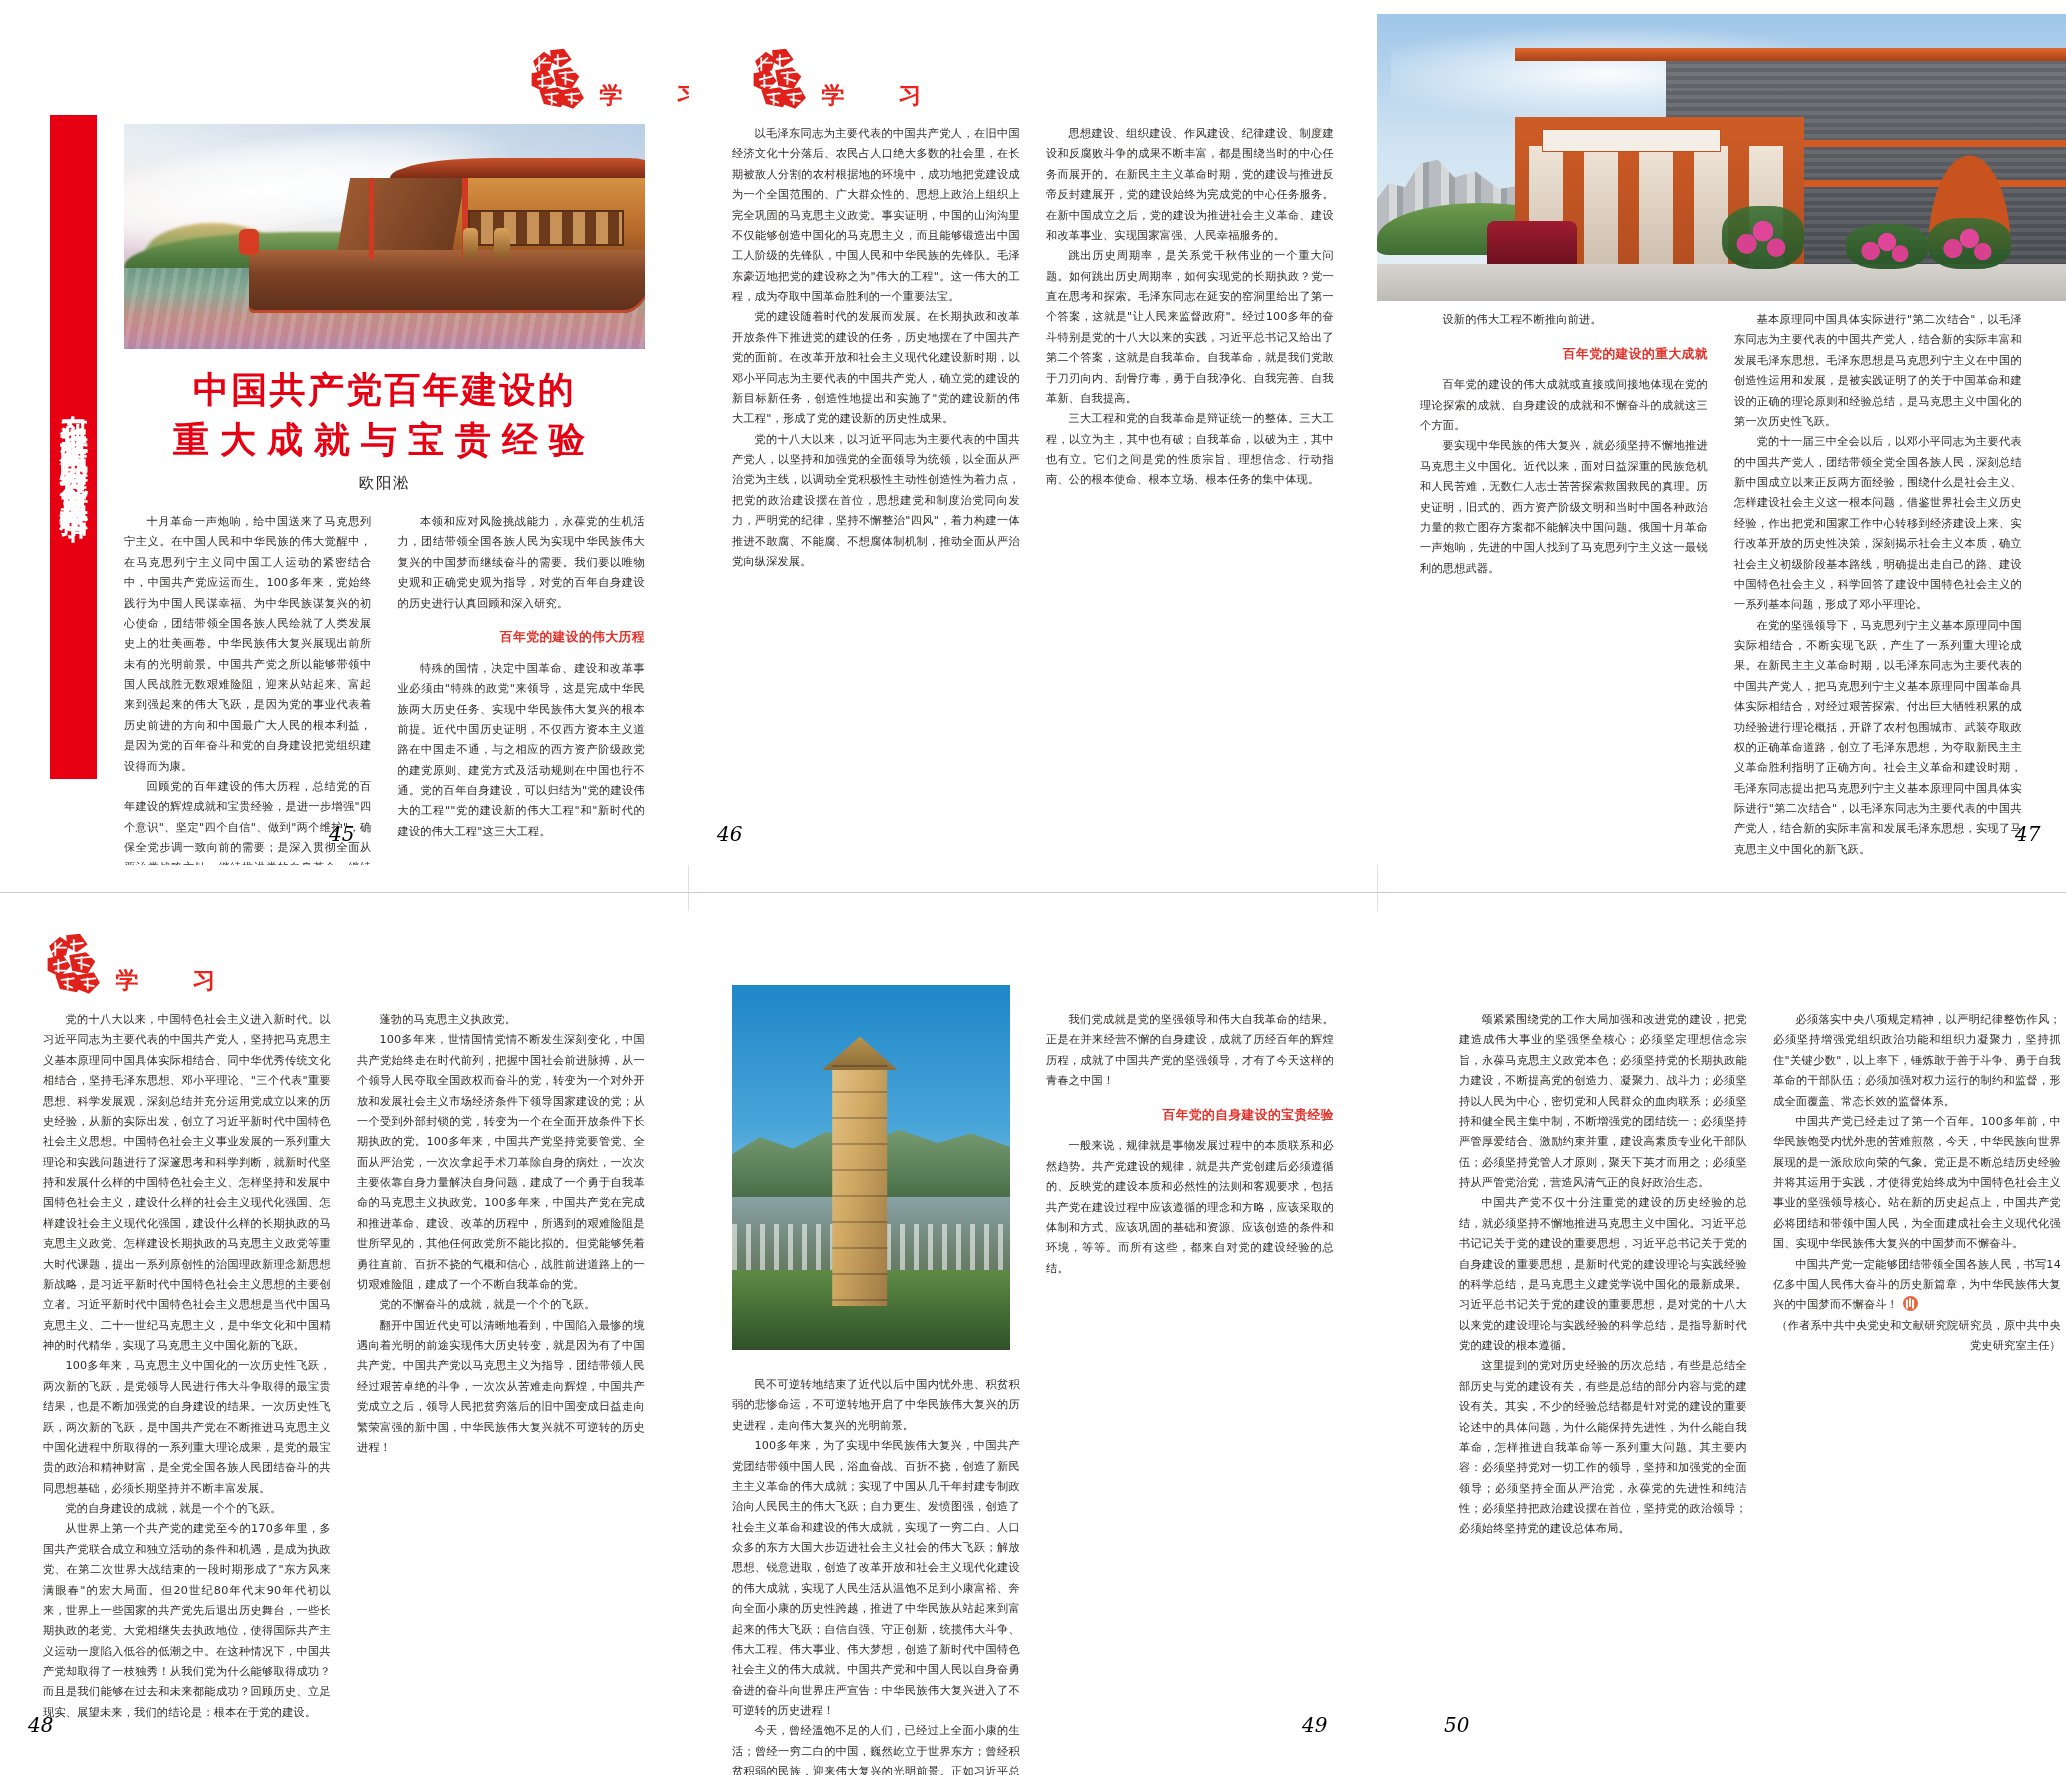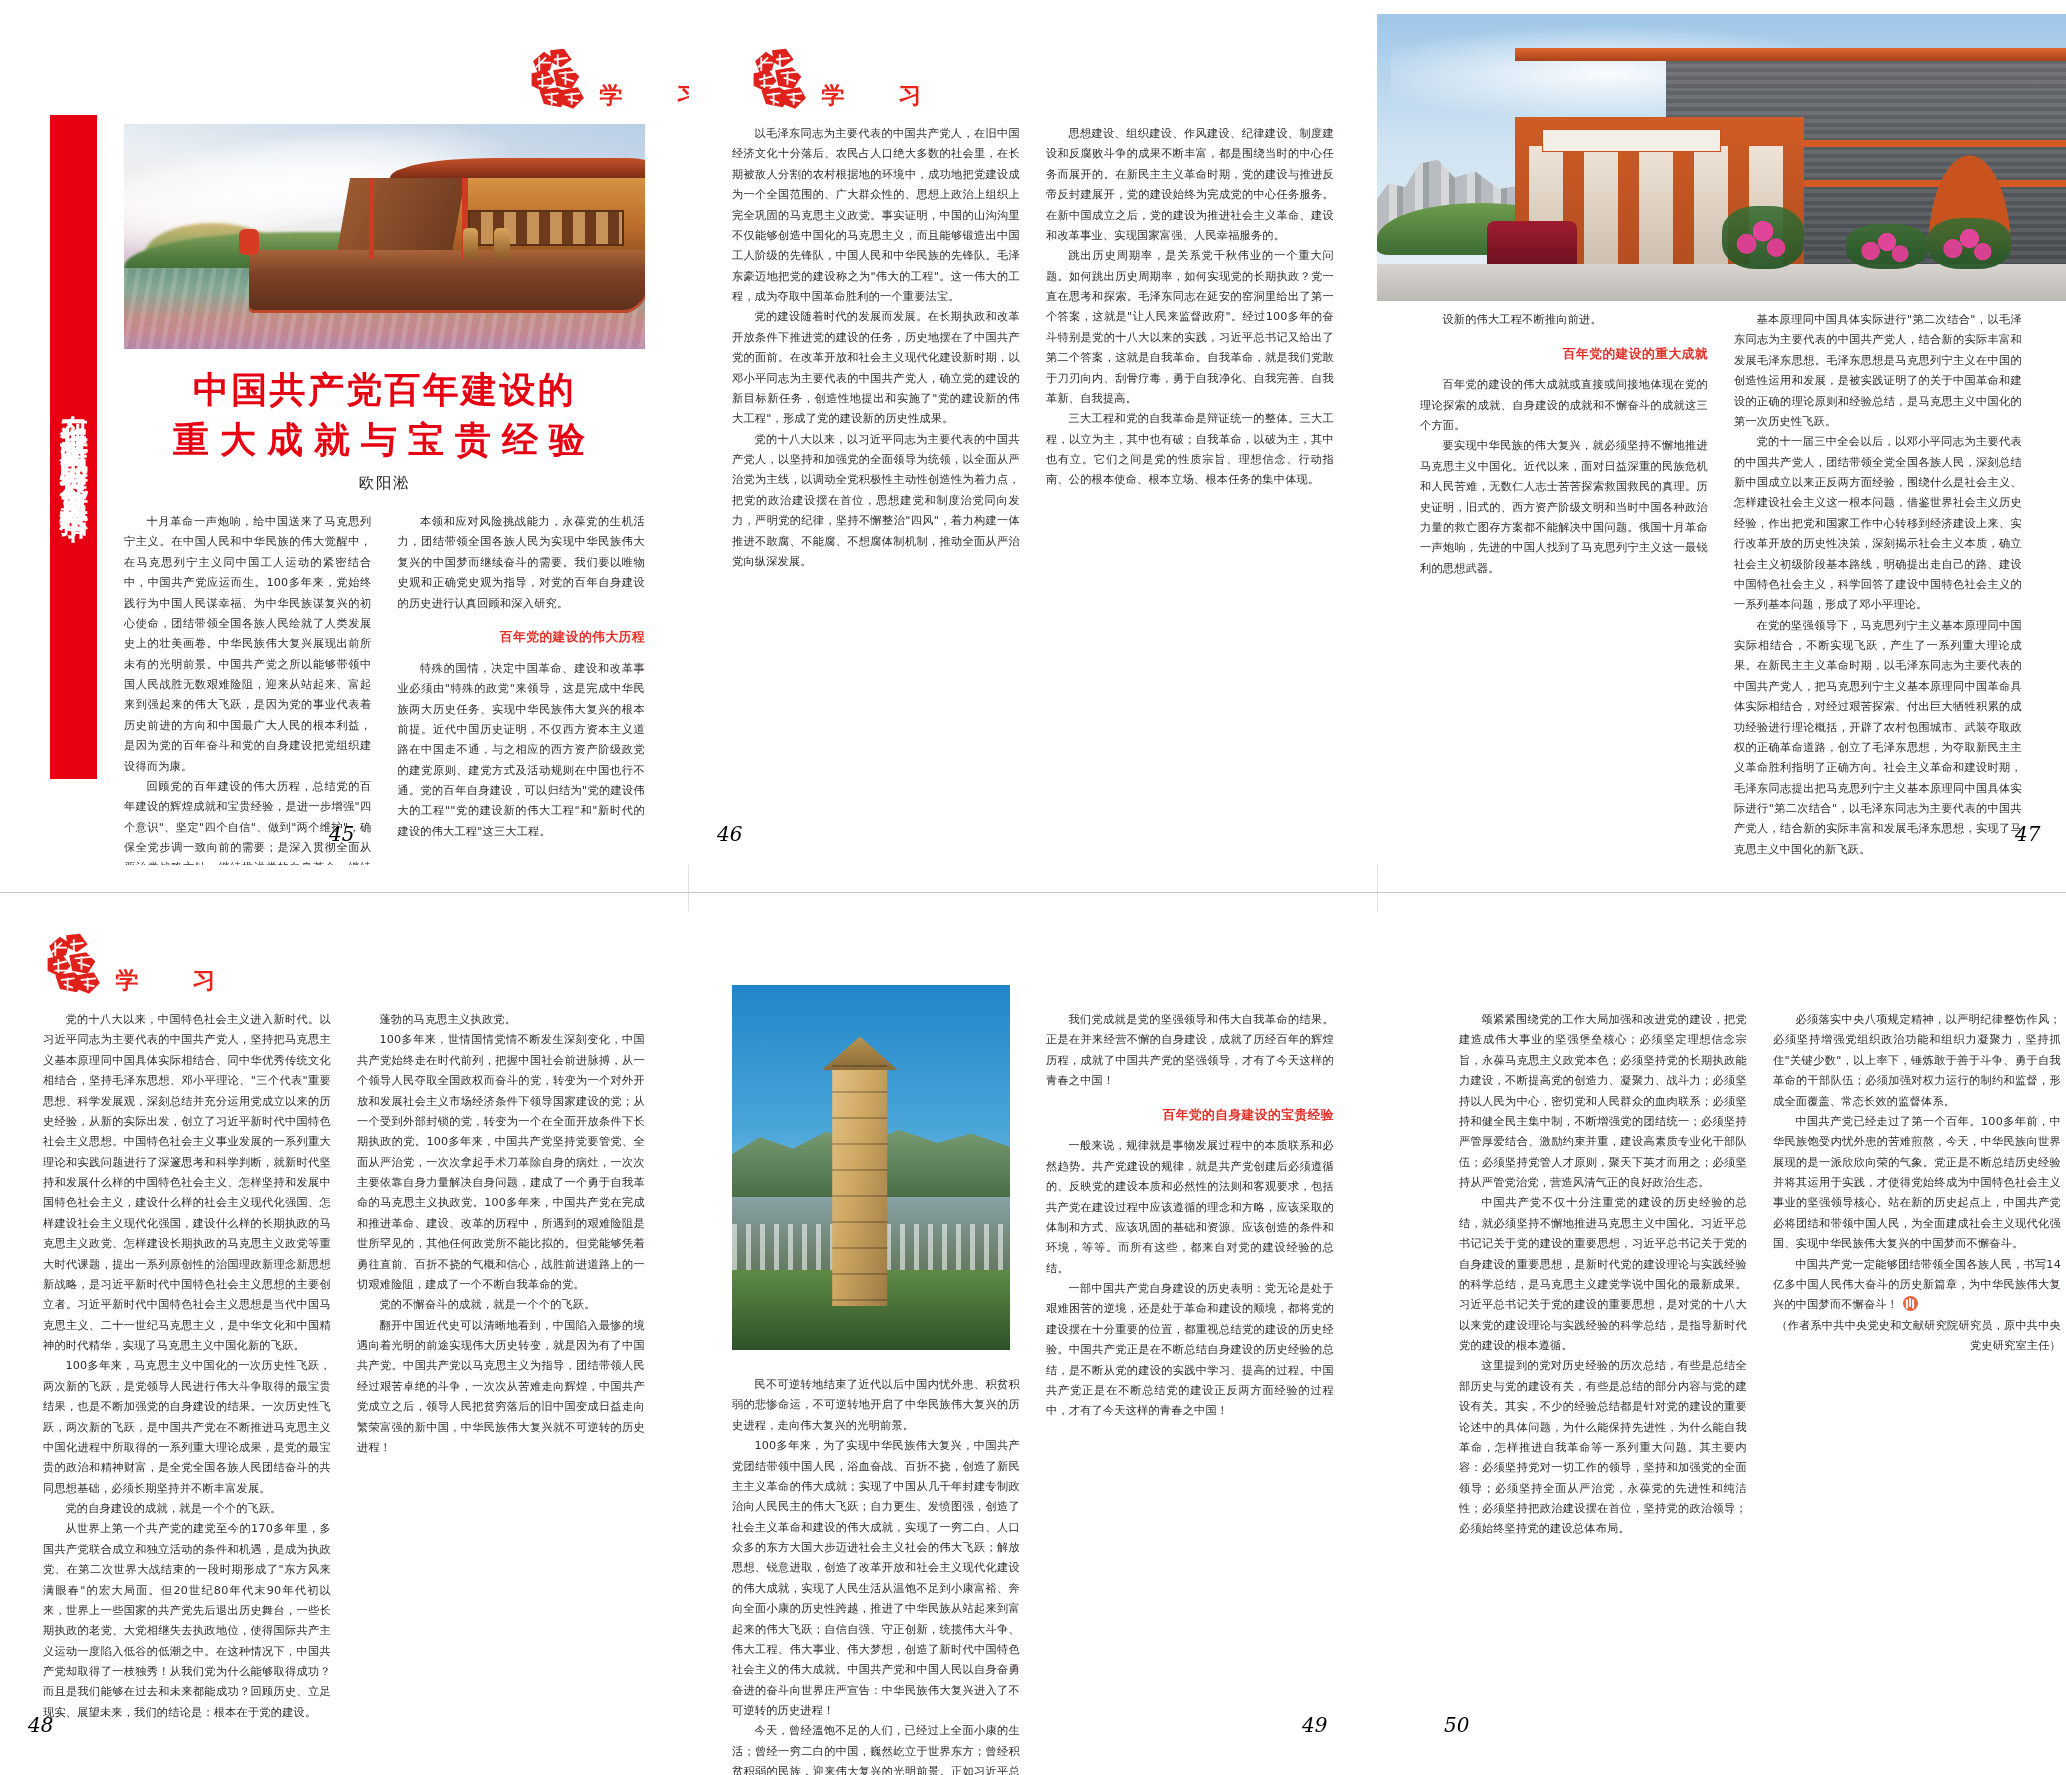--- a/index.html
+++ b/index.html
@@ -404,21 +404,20 @@
     <div class="cols" style="left:43px;top:99px;width:602px;height:698px;">
       <div class="col bodytxt" style="padding-top:365px;">
         <p>民不可逆转地结束了近代以后中国内忧外患、积贫积弱的悲惨命运，不可逆转地开启了中华民族伟大复兴的历史进程，走向伟大复兴的光明前景。</p>
         <p>100多年来，为了实现中华民族伟大复兴，中国共产党团结带领中国人民，浴血奋战、百折不挠，创造了新民主主义革命的伟大成就；实现了中国从几千年封建专制政治向人民民主的伟大飞跃；自力更生、发愤图强，创造了社会主义革命和建设的伟大成就，实现了一穷二白、人口众多的东方大国大步迈进社会主义社会的伟大飞跃；解放思想、锐意进取，创造了改革开放和社会主义现代化建设的伟大成就，实现了人民生活从温饱不足到小康富裕、奔向全面小康的历史性跨越，推进了中华民族从站起来到富起来的伟大飞跃；自信自强、守正创新，统揽伟大斗争、伟大工程、伟大事业、伟大梦想，创造了新时代中国特色社会主义的伟大成就。中国共产党和中国人民以自身奋勇奋进的奋斗向世界庄严宣告：中华民族伟大复兴进入了不可逆转的历史进程！</p>
         <p>今天，曾经溫饱不足的人们，已经过上全面小康的生活；曾经一穷二白的中国，巍然屹立于世界东方；曾经积贫积弱的民族，迎来伟大复兴的光明前景。正如习近平总书记豪迈宣示的："历史是最好的教科书。中国共产党和中国人民不仅善于打破一个旧世界，而且善于建设一个新世界。展望未来，中国的发展前景无限光明。"中国共产党以中华民族伟大复兴为己任，在100多年的历史长河中，中华民族和中国人民创造了5000多年灿烂文明，创造了中国共产党、新中国、改革开放和中国特色社会主义的历史伟业，没有任何力量能够阻挡中国人民和中华民族的前进步伐。</p>
       </div>
       <div class="col bodytxt">
         <p>我们党成就是党的坚强领导和伟大自我革命的结果。正是在并来经营不懈的自身建设，成就了历经百年的辉煌历程，成就了中国共产党的坚强领导，才有了今天这样的青春之中国！</p>
         <span class="subhead">百年党的自身建设的宝贵经验</span>
         <p>一般来说，规律就是事物发展过程中的本质联系和必然趋势。共产党建设的规律，就是共产党创建后必须遵循的、反映党的建设本质和必然性的法则和客观要求，包括共产党在建设过程中应该遵循的理念和方略，应该采取的体制和方式、应该巩固的基础和资源、应该创造的条件和环境，等等。而所有这些，都来自对党的建设经验的总结。</p>
-        <p>一部中国共产党自身建设的历史表明：党无论是处于艰难困苦的逆境，还是处于革命和建设的顺境，都将党的建设摆在十分重要的位置，都重视总结党的建设的历史经验。中国共产党正是在不断总结自身建设的历史经验的总结，是不断从党的建设的实践中学习、提高的过程。中国共产党正是在不断总结党的建设正反两方面经验的过程中，才有了今天这样的青春之中国！</p>
       </div>
     </div>
 
     <div class="pageno" style="left:613px;top:802px;">49</div>
   </div>
 
   <div class="page page-bot p50">
     <div class="cols" style="left:43px;top:99px;width:602px;height:698px;">
       <div class="col bodytxt">
         <p>颂紧紧围绕党的工作大局加强和改进党的建设，把党建造成伟大事业的坚强堡垒核心；必须坚定理想信念宗旨，永葆马克思主义政党本色；必须坚持党的长期执政能力建设，不断提高党的创造力、凝聚力、战斗力；必须坚持以人民为中心，密切党和人民群众的血肉联系；必须坚持和健全民主集中制，不断增强党的团结统一；必须坚持严管厚爱结合、激励约束并重，建设高素质专业化干部队伍；必须坚持党管人才原则，聚天下英才而用之；必须坚持从严管党治党，营造风清气正的良好政治生态。</p>

